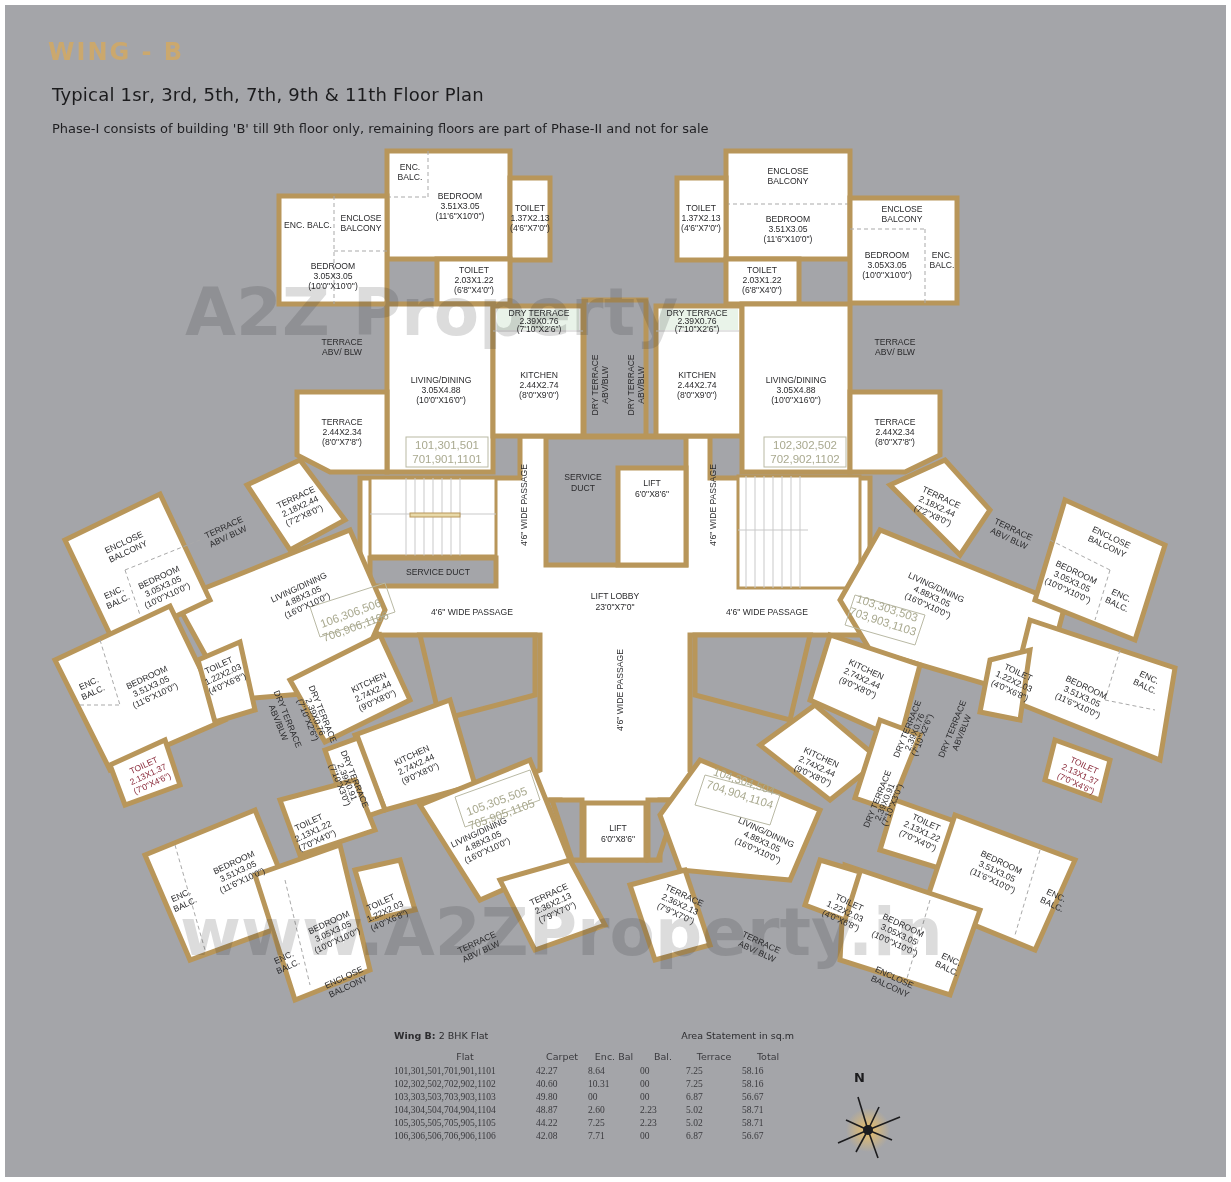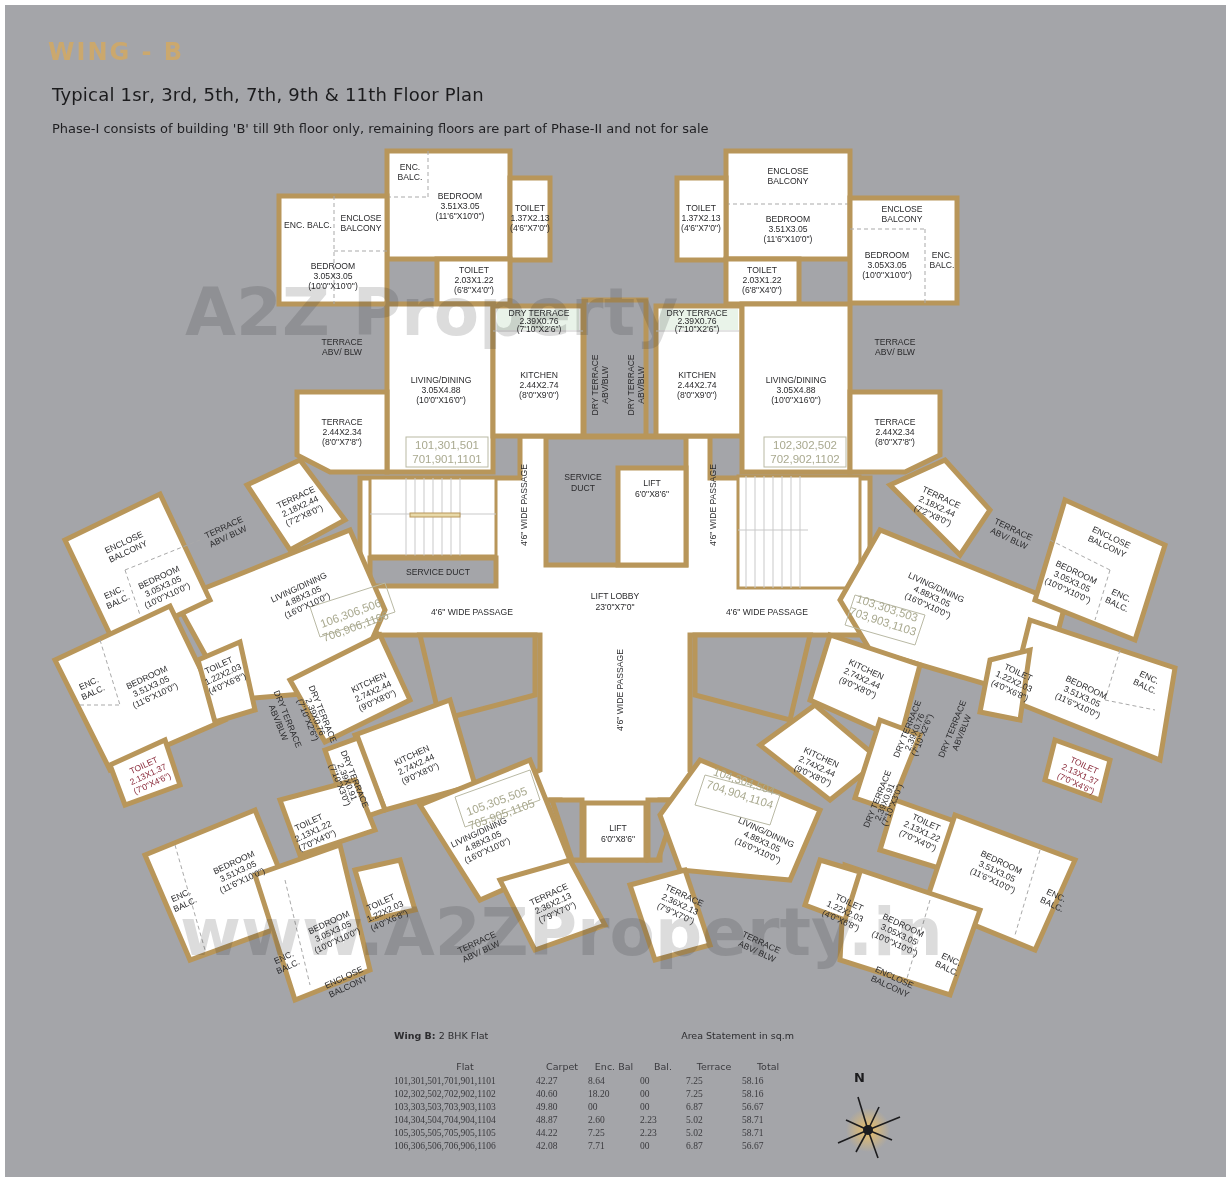--- a/index.html
+++ b/index.html
@@ -4,21 +4,21 @@
 <style>
   html, body { margin: 0; padding: 0; background: #ffffff; }
   body { width: 1231px; height: 1182px; position: relative; overflow: hidden; font-family: "DejaVu Sans", sans-serif; }
   .panel { position: absolute; left: 5px; top: 5px; width: 1221px; height: 1172px; background: #a4a5a9; }
   .wing-title { position: absolute; left: 48px; top: 38px; font-family: "DejaVu Sans", sans-serif; font-weight: bold; font-size: 24px; color: #d9a95a; opacity: 0.75; letter-spacing: 2px; }
   .subtitle { position: absolute; left: 52px; top: 84px; font-family: "DejaVu Sans", sans-serif; font-size: 18px; color: #1b1b1d; letter-spacing: 0.2px; }
   .note { position: absolute; left: 52px; top: 121px; font-family: "DejaVu Sans", sans-serif; font-size: 13px; color: #1f1f22; }
   svg.plan { position: absolute; left: 0; top: 0; }
   svg text { font-family: "Liberation Sans", sans-serif; fill: #2a2a2c; }
   .area-table { position: absolute; left: 394px; top: 1030px; width: 400px; font-family: "DejaVu Sans", sans-serif; font-size: 9.5px; color: #2d2d30; }
-  .area-table .head { display: flex; justify-content: space-between; margin-bottom: 19px; }
+  .area-table .head { display: flex; justify-content: space-between; margin-bottom: 9px; }
   .area-table .head b { font-weight: bold; }
   .area-table table { border-collapse: collapse; width: 100%; }
   .area-table th { font-weight: normal; text-align: center; padding: 1px 0 2px 0; color: #3a3a3e; }
   .area-table td { padding: 1.5px 0; color: #3a3a3e; font-family: Liberation Serif, serif; }
   .area-table td.c0, .area-table th.c0 { width: 142px; }
   .area-table td.c1, .area-table th.c1 { width: 52px; }
   .area-table td.c2, .area-table th.c2 { width: 52px; }
   .area-table td.c3, .area-table th.c3 { width: 46px; }
   .area-table td.c4, .area-table th.c4 { width: 56px; }
   .compass { position: absolute; left: 832px; top: 1070px; width: 80px; height: 90px; }
@@ -564,21 +564,21 @@
         <td class="c0">101,301,501,701,901,1101</td>
           <td class="c1">42.27</td>
           <td class="c2">8.64</td>
           <td class="c3">00</td>
           <td class="c4">7.25</td>
           <td>58.16</td>
       </tr>
       <tr>
         <td class="c0">102,302,502,702,902,1102</td>
           <td class="c1">40.60</td>
-          <td class="c2">18.20</td>
+          <td class="c2">10.31</td>
           <td class="c3">00</td>
           <td class="c4">7.25</td>
           <td>58.16</td>
       </tr>
       <tr>
         <td class="c0">103,303,503,703,903,1103</td>
           <td class="c1">49.80</td>
           <td class="c2">00</td>
           <td class="c3">00</td>
           <td class="c4">6.87</td>

